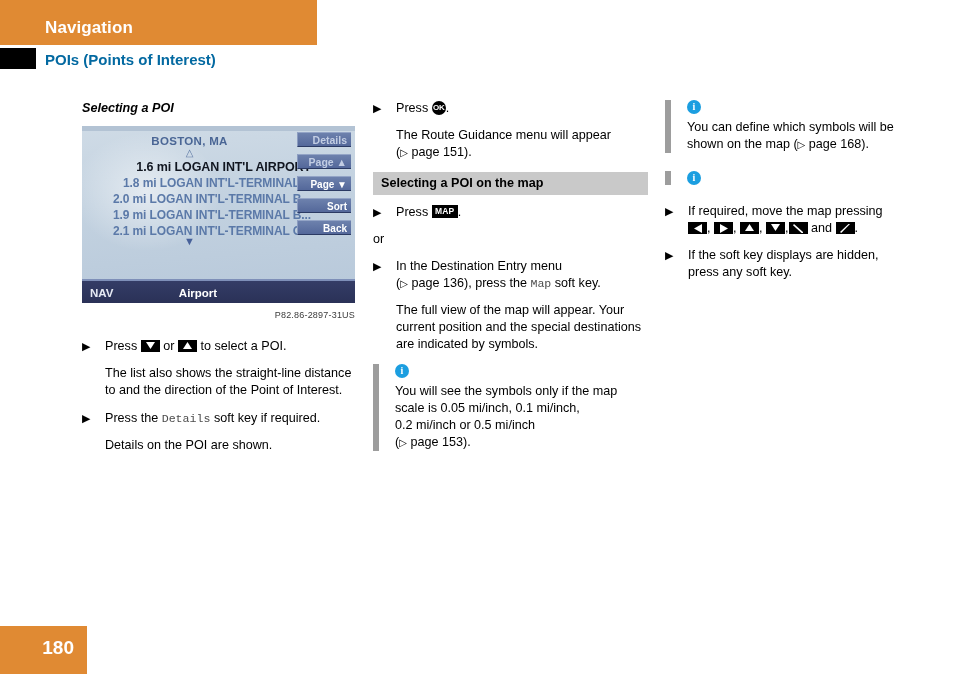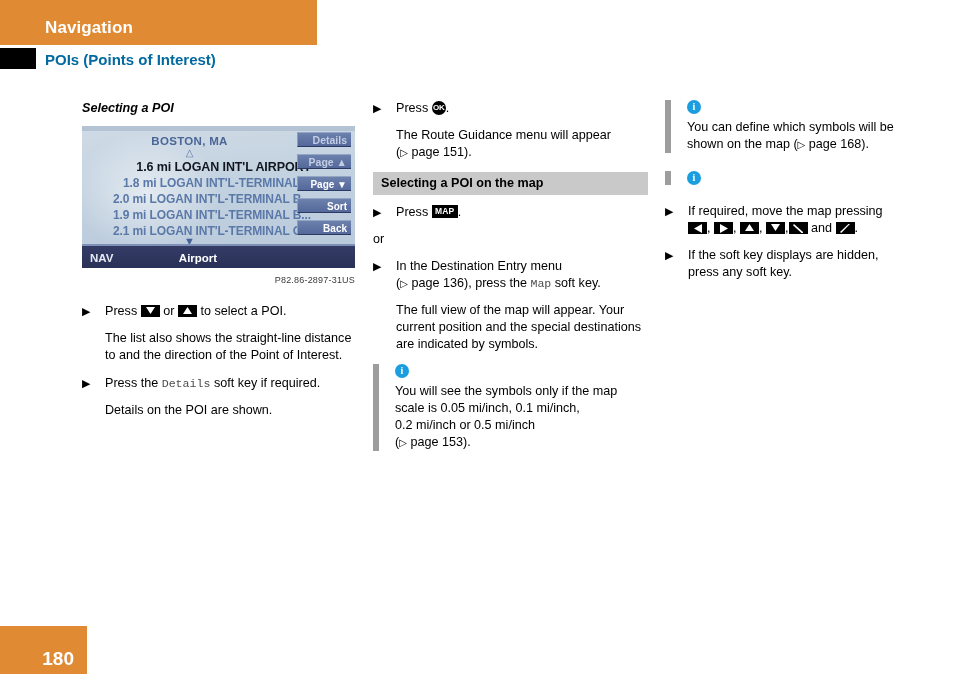--- a/index.html
+++ b/index.html
@@ -51,21 +51,20 @@
     left: 0; bottom: 0;
     width: 87px; height: 48px;
     background: #E08A33;
   }
   #page-number {
     position: absolute;
     right: 13px; top: 11px;
     font-size: 19px;
     font-weight: bold;
     color: #ffffff;
-    margin-top: 11px;
   }
 
   
   .column {
     position: absolute;
     top: 100px;
     font-size: 12.6px;
     line-height: 17px;
     margin-left: 37px;
   }
@@ -77,21 +76,21 @@
     font-size: 12.6px;
     font-weight: bold;
     font-style: italic;
     margin: 0 0 9px 0;
   }
 
   
   #nav-screen {
     position: relative;
     width: 273px;
-    height: 142px;
+    height: 177px;
     background: linear-gradient(175deg, #cfdbe6 0%, #c3d2e0 40%, #b7c8da 100%);
     overflow: hidden;
   }
   #nav-screen .sheen {
     position: absolute;
     left: -10px; top: 6px;
     width: 150px; height: 120px;
     border-radius: 50%;
     background: radial-gradient(ellipse at center, rgba(255,255,255,0.55) 0%, rgba(255,255,255,0.0) 70%);
   }

